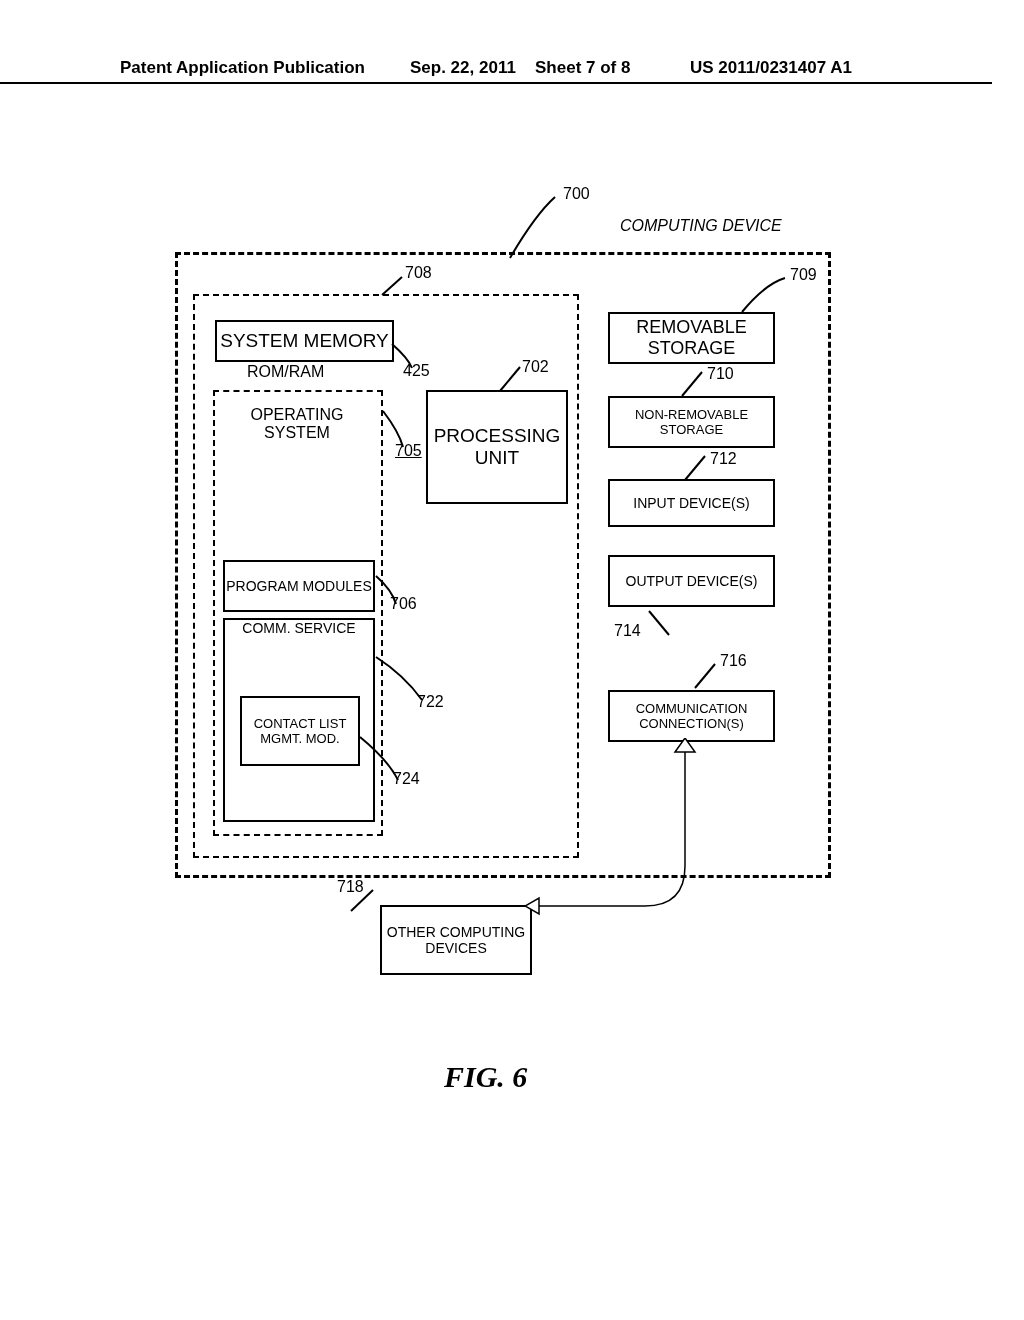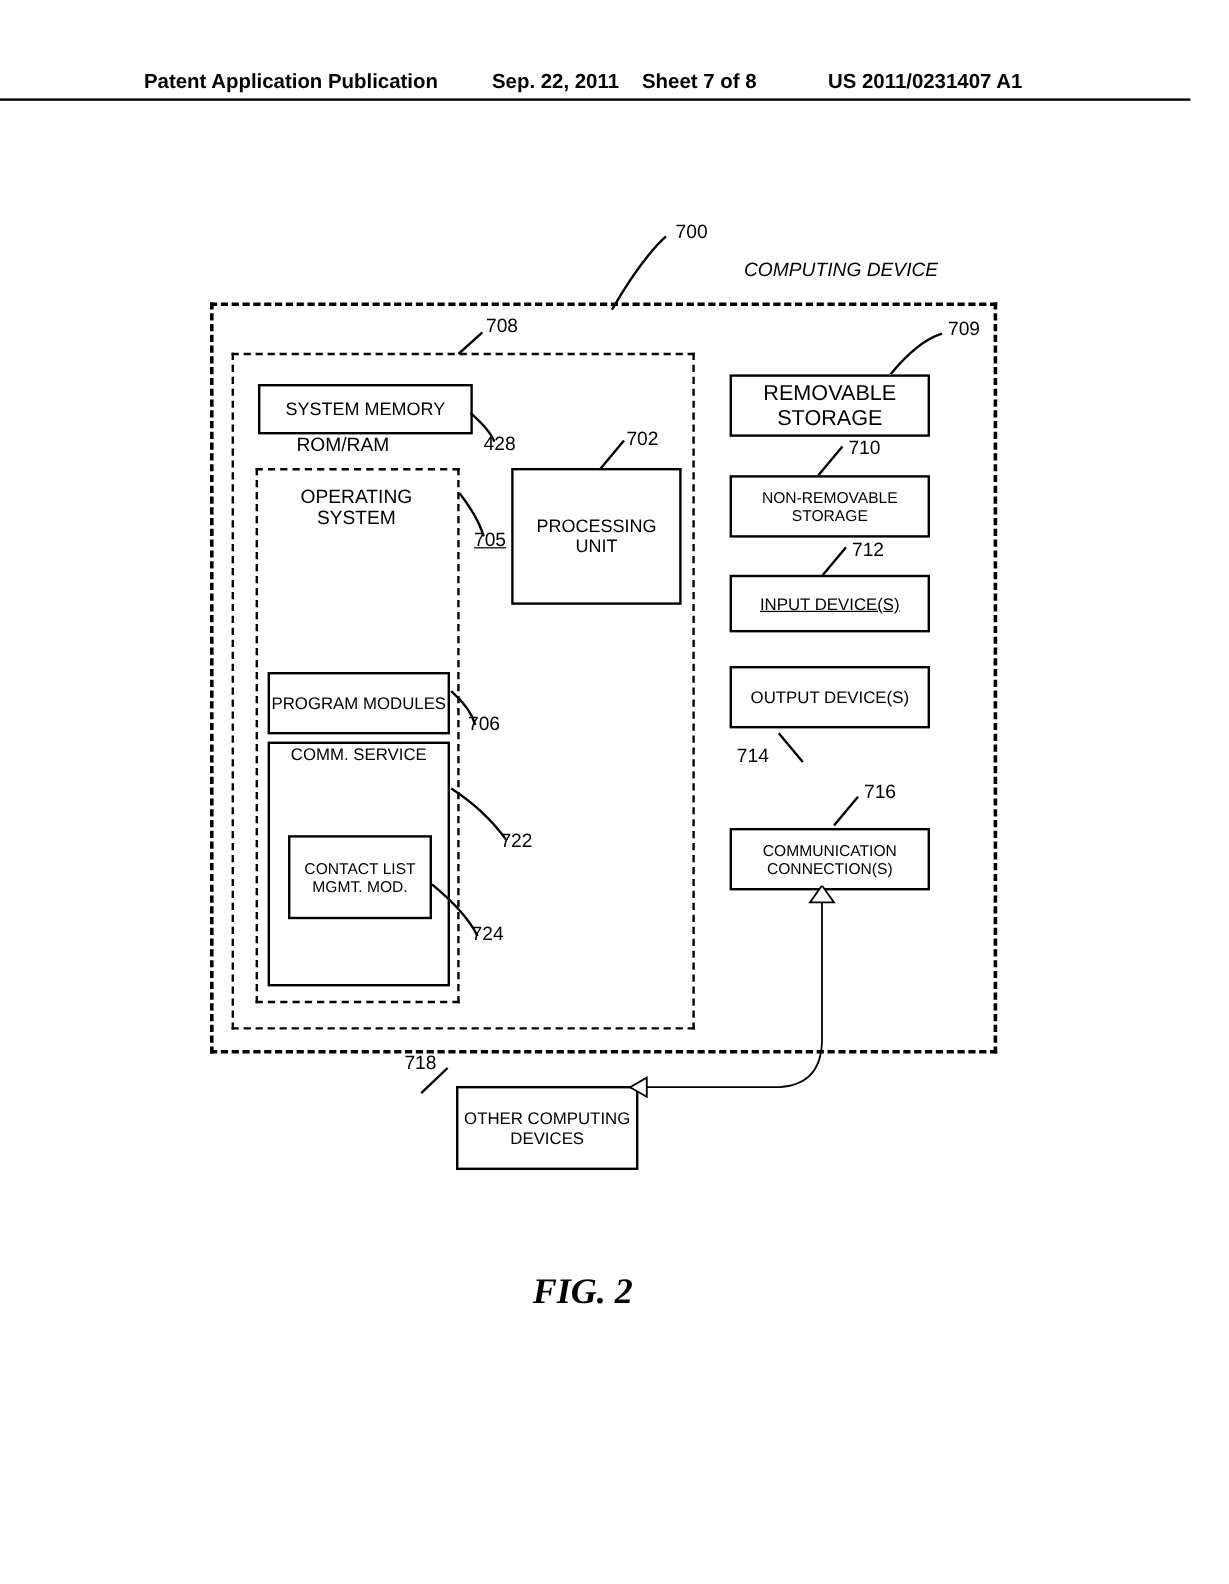--- a/index.html
+++ b/index.html
@@ -35,21 +35,21 @@
   .pub-number { left: 690px; }
 
   .box {
     position: absolute;
     border: 2px solid black;
     text-align: center;
     display: flex;
     flex-direction: column;
     justify-content: center;
     align-items: center;
-    font-size: 15px;
+    font-size: 19px;
     background: white;
   }
   .dashed {
     border-style: dashed;
   }
   .label {
     position: absolute;
     font-size: 16px;
   }
   .fig-label {
@@ -94,21 +94,21 @@
   </svg>
   <div class="label" style="top:266px; left:790px;">709</div>
 
   <div class="box" style="top:320px; left:215px; width:175px; height:38px;">
     <span>SYSTEM MEMORY</span>
   </div>
   <div class="label" style="top:363px; left:247px;">ROM/RAM</div>
   <svg style="top:340px; left:390px;" width="35" height="30">
     <path d="M 2 4 Q 18 18 22 28" stroke="black" fill="none" stroke-width="2"></path>
   </svg>
-  <div class="label" style="top:362px; left:403px;">428</div>
+  <div class="label" style="top:362px; left:403px;">425</div>
 
   <svg style="top:363px; left:498px;" width="35" height="30">
     <path d="M 2 28 L 22 4" stroke="black" fill="none" stroke-width="2"></path>
   </svg>
   <div class="label" style="top:358px; left:522px;">702</div>
 
   <div class="box" style="top:312px; left:608px; width:163px; height:48px; font-size:18px;">
     <span>REMOVABLE STORAGE</span>
   </div>
 
@@ -130,21 +130,21 @@
 
   <div class="box" style="top:396px; left:608px; width:163px; height:48px; font-size:13px;">
     <span>NON-REMOVABLE STORAGE</span>
   </div>
 
   <svg style="top:452px; left:683px;" width="40" height="30">
     <path d="M 2 28 L 22 4" stroke="black" fill="none" stroke-width="2"></path>
   </svg>
   <div class="label" style="top:450px; left:710px;">712</div>
 
-  <div class="box" style="top:479px; left:608px; width:163px; height:44px; font-size:14px;text-decoration:underline;">
+  <div class="box" style="top:479px; left:608px; width:163px; height:44px; font-size:14px;">
     <span>INPUT DEVICE(S)</span>
   </div>
 
   <div class="box" style="top:560px; left:223px; width:148px; height:48px; font-size:14px;">
     <span>PROGRAM MODULES</span>
   </div>
   <svg style="top:572px; left:374px;" width="35" height="35">
     <path d="M 2 4 Q 18 18 22 32" stroke="black" fill="none" stroke-width="2"></path>
   </svg>
   <div class="label" style="top:595px; left:390px;">706</div>
@@ -192,15 +192,15 @@
   </div>
 
   <svg style="top:738px; left:525px;" width="260" height="210">
     <path d="M 160 14 L 160 128 Q 160 168 120 168 L 14 168" stroke="black" fill="none" stroke-width="1.5"></path>
 
     <path d="M 160 0 L 150 14 L 170 14 Z" stroke="black" fill="white" stroke-width="1.5"></path>
 
     <path d="M 0 168 L 14 160 L 14 176 Z" stroke="black" fill="white" stroke-width="1.5"></path>
   </svg>
 
-  <div class="fig-label" style="top:1060px; left:444px;">FIG. 2</div>
+  <div class="fig-label" style="top:1060px; left:444px;">FIG. 6</div>
 
 </div>
 
 </body></html>

